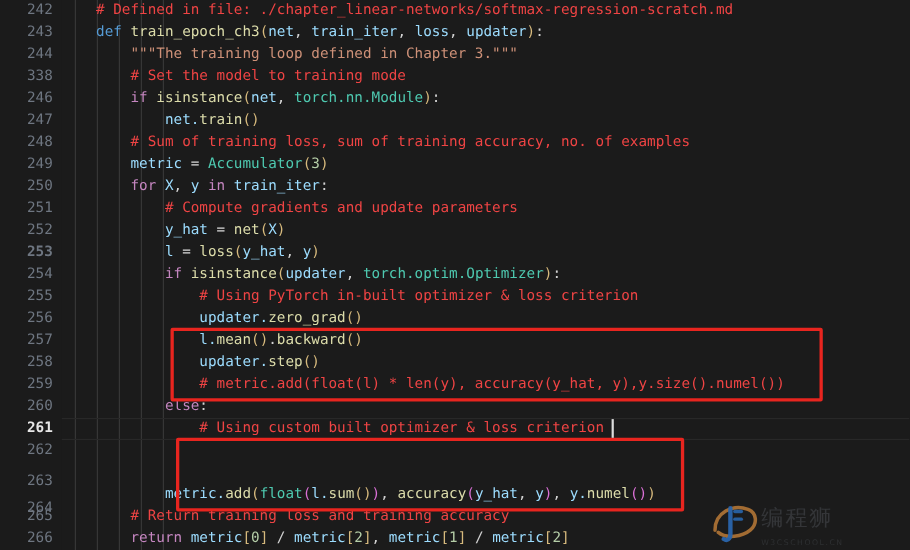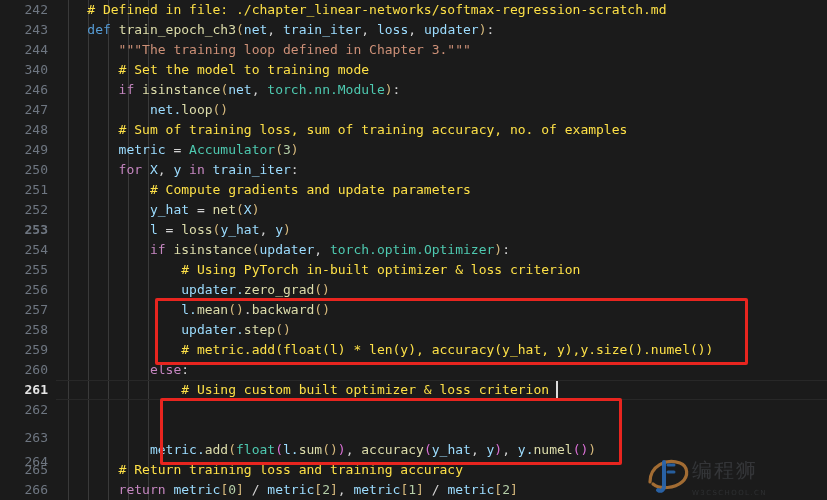--- a/index.html
+++ b/index.html
@@ -63,21 +63,21 @@
   .guide {
     position: absolute;
     top: 0;
     width: 1px;
     height: 500px;
     background: #3a3a3a;
     z-index: 1;
   }
 
   
-  .t-com   { color: #fde047; }       
+  .t-com   { color: #ef4444; }       
   .t-key   { color: #c586c0; }       
   .t-def   { color: #569cd6; }       
   .t-fn    { color: #dcdcaa; }       
   .t-var   { color: #9cdcfe; }       
   .t-cls   { color: #4ec9b0; }       
   .t-num   { color: #b5cea8; }       
   .t-str   { color: #ce9178; }       
   .t-pun   { color: #d4d4d4; }       
   .t-par   { color: #d7ba7d; }       
   .t-par2  { color: #da70d6; }       
@@ -162,21 +162,21 @@
     <div class="code-line" style="top:0px"><span class="t-com">    # Defined in file: ./chapter_linear-networks/softmax-regression-scratch.md</span></div>
 
     <div class="code-line" style="top:20px"><span class="t-def">    def </span><span class="t-fn">train_epoch_ch3</span><span class="t-par">(</span><span class="t-var">net</span><span class="t-pun">, </span><span class="t-var">train_iter</span><span class="t-pun">, </span><span class="t-var">loss</span><span class="t-pun">, </span><span class="t-var">updater</span><span class="t-par">)</span><span class="t-pun">:</span></div>
 
     <div class="code-line" style="top:40px"><span class="t-str">        """The training loop defined in Chapter 3."""</span></div>
 
     <div class="code-line" style="top:80px"><span class="t-key">        if </span><span class="t-fn">isinstance</span><span class="t-par">(</span><span class="t-var">net</span><span class="t-pun">, </span><span class="t-cls">torch.nn.Module</span><span class="t-par">)</span><span class="t-pun">:</span></div>
 
     <div class="code-line" style="top:60px"><span class="t-com">        # Set the model to training mode</span></div>
 
-    <div class="code-line" style="top:100px"><span class="t-var">            net.</span><span class="t-fn">loop</span><span class="t-par">()</span></div>
+    <div class="code-line" style="top:100px"><span class="t-var">            net.</span><span class="t-fn">train</span><span class="t-par">()</span></div>
 
     <div class="code-line" style="top:120px"><span class="t-com">        # Sum of training loss, sum of training accuracy, no. of examples</span></div>
 
     <div class="code-line" style="top:140px"><span class="t-var">        metric </span><span class="t-op">= </span><span class="t-cls">Accumulator</span><span class="t-par">(</span><span class="t-num">3</span><span class="t-par">)</span></div>
 
     <div class="code-line" style="top:160px"><span class="t-key">        for </span><span class="t-var">X</span><span class="t-pun">, </span><span class="t-var">y </span><span class="t-key">in </span><span class="t-var">train_iter</span><span class="t-pun">:</span></div>
 
     <div class="code-line" style="top:180px"><span class="t-com">            # Compute gradients and update parameters</span></div>
 
     <div class="code-line" style="top:200px"><span class="t-var">            y_hat </span><span class="t-op">= </span><span class="t-fn">net</span><span class="t-par">(</span><span class="t-var">X</span><span class="t-par">)</span></div>
@@ -206,21 +206,21 @@
     <div class="code-line" style="top:460px"><span class="t-com">        # Return training loss and training accuracy</span></div>
 
     <div class="code-line" style="top:480px"><span class="t-key">        return </span><span class="t-var">metric</span><span class="t-par">[</span><span class="t-num">0</span><span class="t-par">]</span><span class="t-op"> / </span><span class="t-var">metric</span><span class="t-par">[</span><span class="t-num">2</span><span class="t-par">]</span><span class="t-pun">, </span><span class="t-var">metric</span><span class="t-par">[</span><span class="t-num">1</span><span class="t-par">]</span><span class="t-op"> / </span><span class="t-var">metric</span><span class="t-par">[</span><span class="t-num">2</span><span class="t-par">]</span></div>
 
   </div>
 
   <div id="gutter">
       <div class="ln" style="top: 0px;">242</div>
       <div class="ln" style="top: 20px;">243</div>
       <div class="ln" style="top: 40px;">244</div>
-      <div class="ln" style="top: 60px;">340</div>
+      <div class="ln" style="top: 60px;">338</div>
       <div class="ln" style="top: 80px;">246</div>
       <div class="ln" style="top: 100px;">247</div>
       <div class="ln" style="top: 120px;">248</div>
       <div class="ln" style="top: 140px;">249</div>
       <div class="ln" style="top: 160px;">250</div>
       <div class="ln" style="top: 180px;">251</div>
       <div class="ln" style="top: 200px;">252</div>
       <div class="ln" style="top: 220px; font-weight: bold;">253</div>
       <div class="ln" style="top: 240px;">254</div>
       <div class="ln" style="top: 260px;">255</div>

